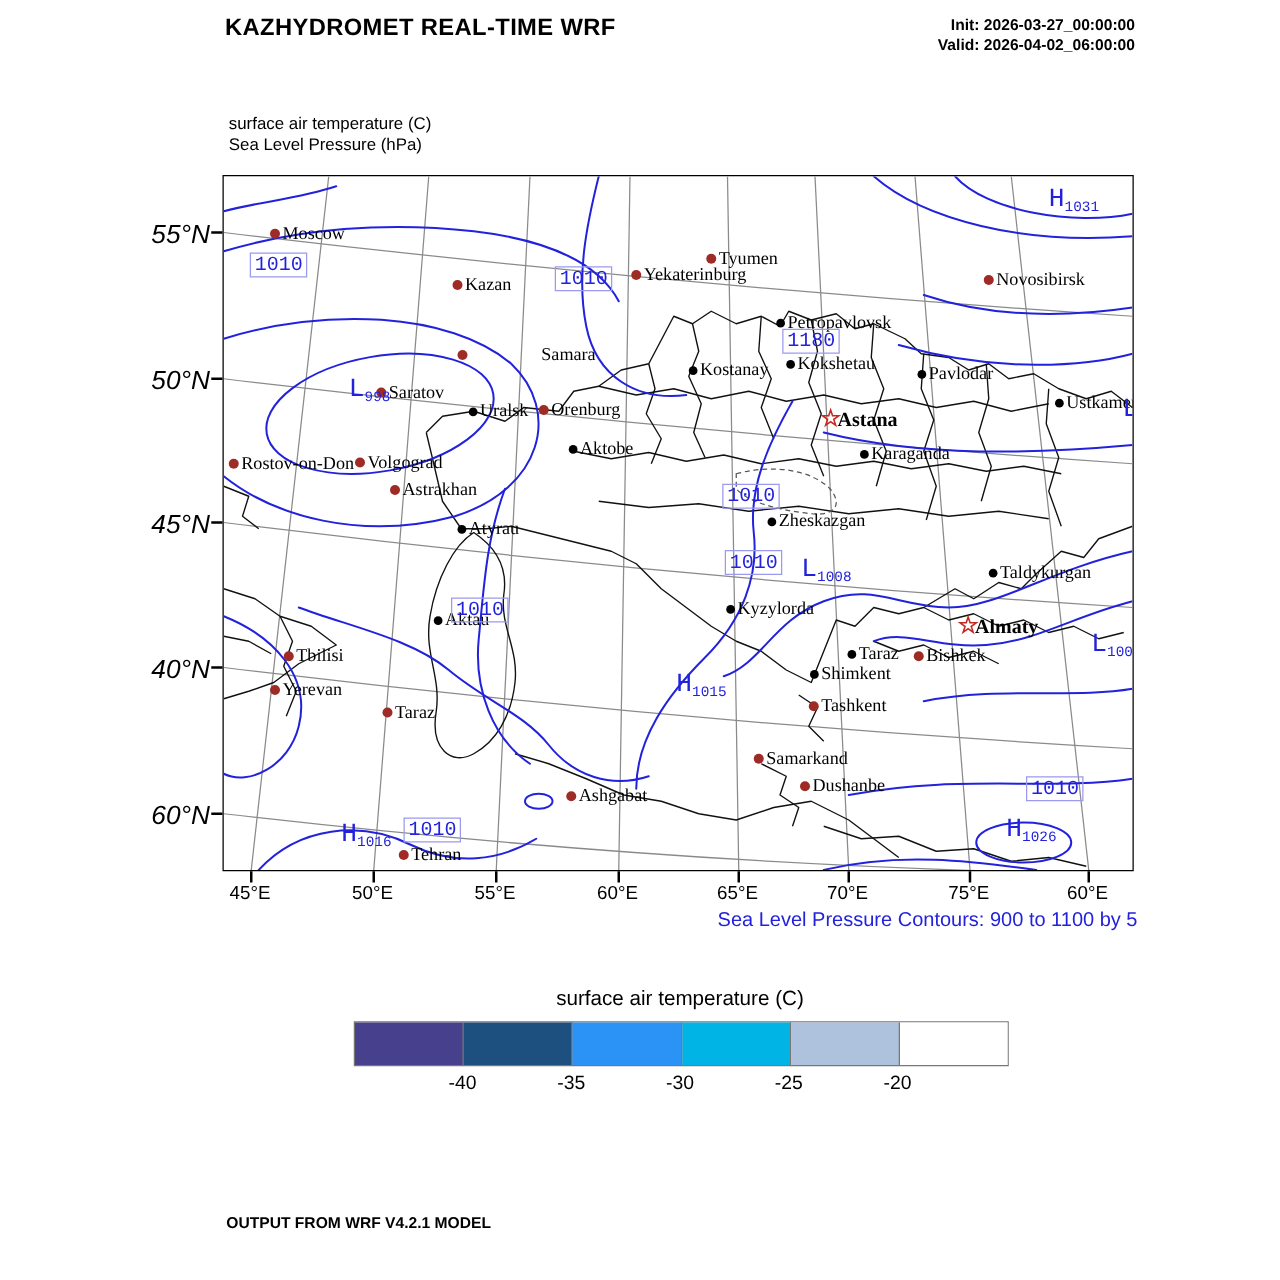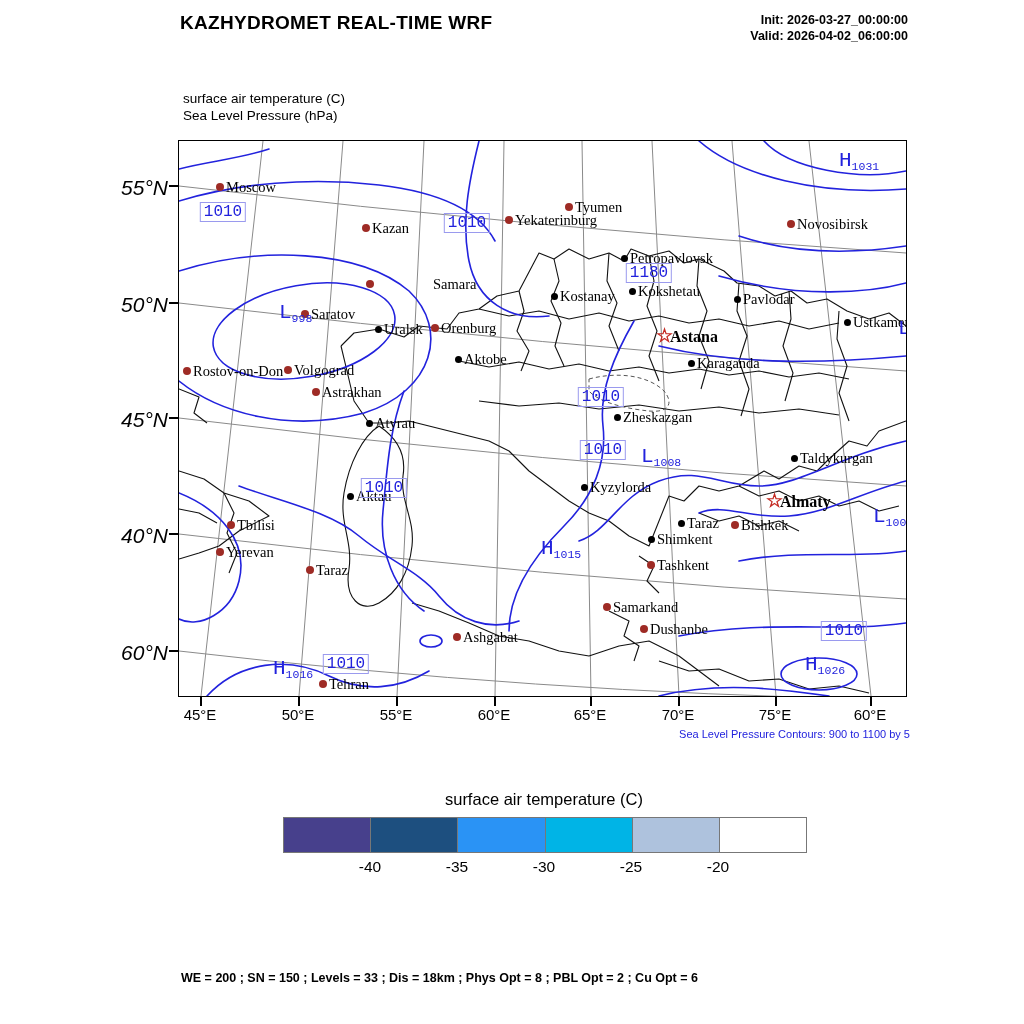--- a/index.html
+++ b/index.html
@@ -18,21 +18,21 @@
   .city .star{position:absolute;font-size:19px;line-height:16px;font-weight:bold;}
   .plabel{position:absolute;color:#2222dd;white-space:nowrap;font-family:Liberation Mono, monospace;}
   .plabel.box{font-size:16px;border:1px solid #9a9aee;padding:0 3px;line-height:18px;}
   .plabel.hl .big{font-size:21px;}
   .plabel.hl .sub{font-size:11.5px;vertical-align:-4px;}
   
   .lat-lbl{position:absolute;width:60px;text-align:right;font-size:21px;font-style:italic;}
   .lon-lbl{position:absolute;width:60px;text-align:center;font-size:15px;}
   .tick{position:absolute;background:#000;}
   
-  #slp-note{right:114px;top:728px;font-size:11px;color:#2222dd;}
+  #slp-note{right:114px;top:728px;font-size:16px;color:#2222dd;}
   #cbar-title{left:283px;top:790px;width:522px;text-align:center;font-size:16.5px;}
   #cbar{left:283px;top:817px;width:522px;height:34px;border:1px solid #777;display:flex;}
   #cbar .cell{height:100%;border-right:1px solid #777;box-sizing:border-box;flex:1;}
   #cbar .cell:last-child{border-right:none;}
   .cbar-tick{position:absolute;width:60px;text-align:center;font-size:15.5px;top:858px;}
   #footer{left:181px;top:970px;font-size:12.5px;font-weight:bold;line-height:16px;}
 </style>
 </head>
 <body>
 
@@ -331,14 +331,14 @@
   </div>
 <div id="cbar-ticks">
     <div class="abs cbar-tick" style="left: 340px;">-40</div>
     <div class="abs cbar-tick" style="left: 427px;">-35</div>
     <div class="abs cbar-tick" style="left: 514px;">-30</div>
     <div class="abs cbar-tick" style="left: 601px;">-25</div>
     <div class="abs cbar-tick" style="left: 688px;">-20</div>
   </div>
 
 <div class="abs" id="footer">
-  <div>WE = 200 ; SN = 150 ; Levels = 33 ; Dis = 18km ; Phys Opt = 8 ; PBL Opt = 2 ; Cu Opt = 6</div>
+  <div>OUTPUT FROM WRF V4.2.1 MODEL</div>
 </div>
 
 </body></html>

